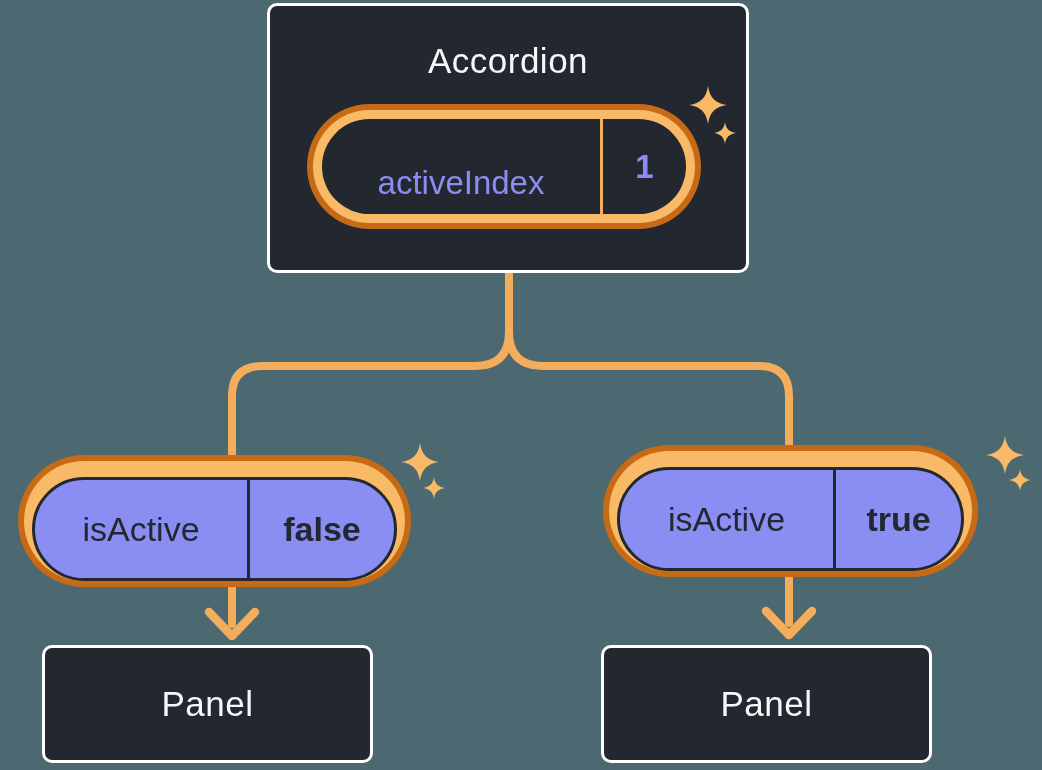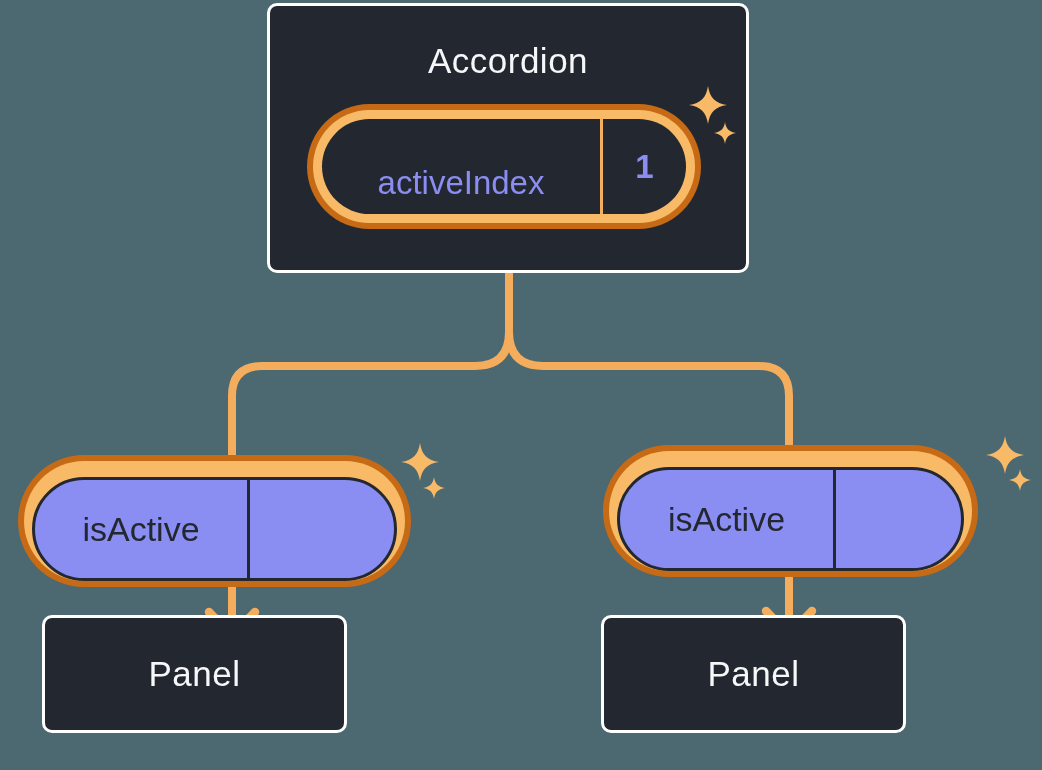--- a/index.html
+++ b/index.html
@@ -51,21 +51,21 @@
 
   .cell{display:flex;align-items:center;justify-content:center;font-weight:500;}
   .cell.value{flex:1;font-weight:700;}
   #root-pill .cell.name{width:278px;margin-top:32px;}
   #left-pill .cell.name{width:212px;}
   #right-pill .cell.name{width:213px;}
   .divider{width:3px;flex:0 0 3px;}
 
   
   .panel{
-    position:absolute;width:305px;height:118px;top:615px;
+    position:absolute;width:331px;height:118px;top:645px;
     background:var(--card_bg);border:3px solid var(--card_border);border-radius:10px;
     display:flex;align-items:center;justify-content:center;
     color:var(--title_text);font-size:35px;font-weight:500;letter-spacing:.5px;
   }
   #left-panel{left:42px;}
   #right-panel{left:601px;}
 
   .sparkle{position:absolute;}
 </style>
 </head>
@@ -91,29 +91,31 @@
         <div class="cell value">1</div>
       </div>
     </div>
   </div>
 
   <div class="pill-outer child-pill" id="left-pill">
     <div class="pill-inner">
       <div class="pill-core">
         <div class="cell name">isActive</div>
         <div class="divider"></div>
+        <div class="cell value">false</div>
       </div>
     </div>
   </div>
 
   <div class="pill-outer child-pill" id="right-pill">
     <div class="pill-inner">
       <div class="pill-core">
         <div class="cell name">isActive</div>
         <div class="divider"></div>
+        <div class="cell value">true</div>
       </div>
     </div>
   </div>
 
   <div class="panel" id="left-panel">
     <span>Panel</span>
   </div>
   <div class="panel" id="right-panel">
     <span>Panel</span>
   </div>

